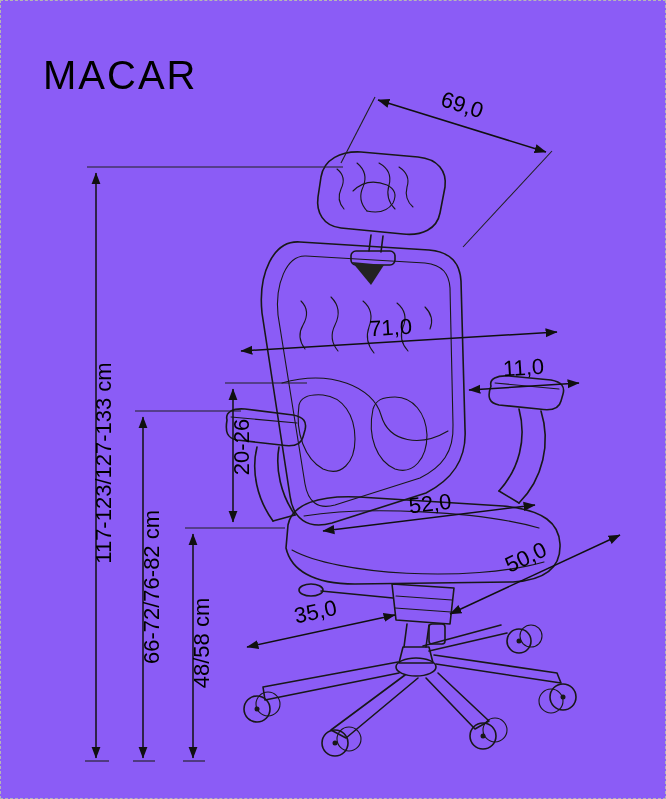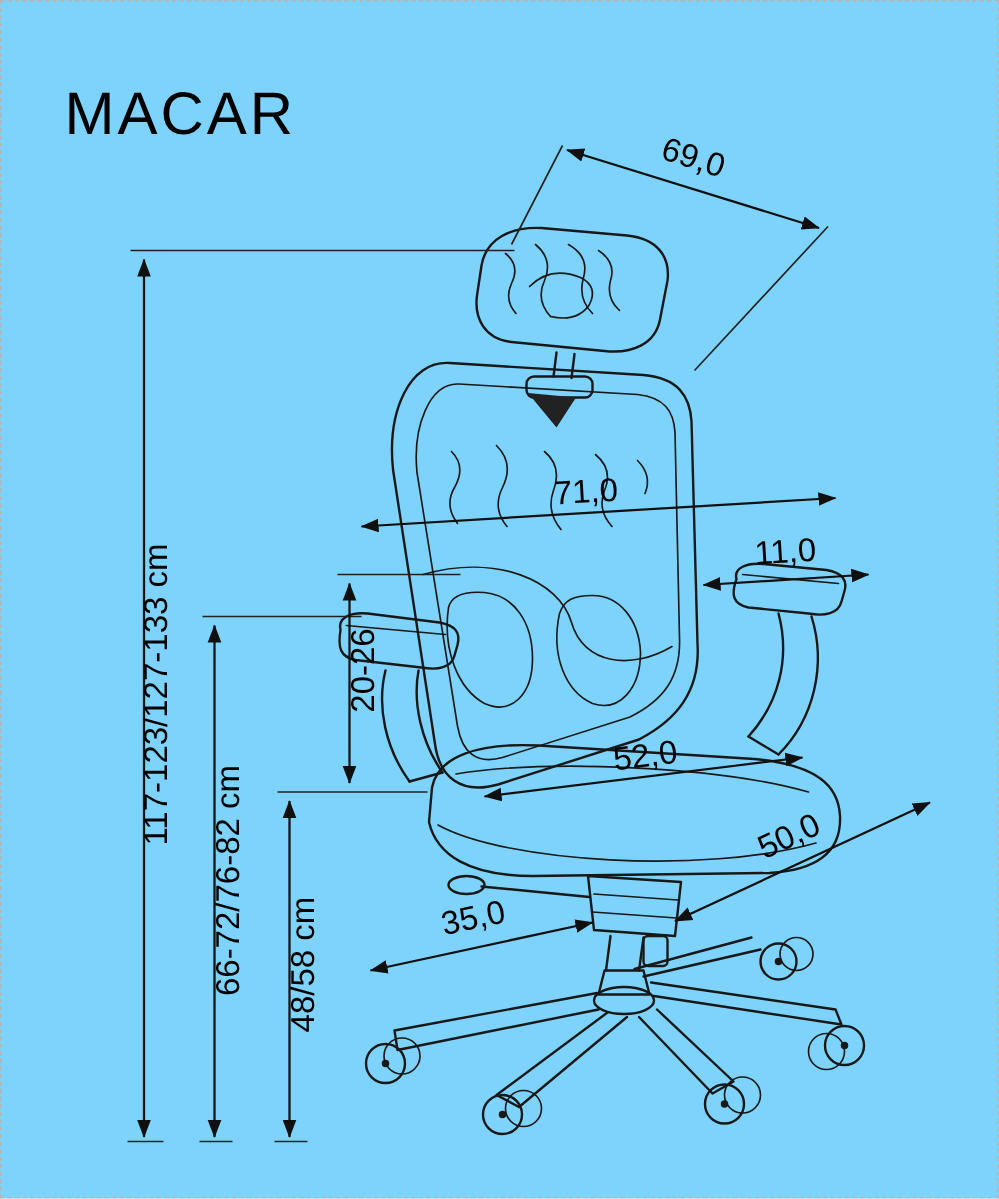--- a/index.html
+++ b/index.html
@@ -1,19 +1,19 @@
 <!DOCTYPE html>
 <html><head>
 <meta charset="utf-8">
 <style>
   html,body{margin:0;padding:0;background:#ffffff;}
   .canvas{
     position:relative;
     width:666px;height:799px;
-    background:#7dd3fc;
+    background:#8b5cf6;
     box-sizing:border-box;
     border:1px dashed #b5b5b5;
     overflow:hidden;
     font-family:"Liberation Sans", sans-serif;
   }
   svg{display:block;}
   .chair-stroke{stroke:#181818;fill:none;stroke-width:1.6;stroke-linecap:round;stroke-linejoin:round;}
   .chair-thin{stroke:#181818;fill:none;stroke-width:1.1;stroke-linecap:round;stroke-linejoin:round;}
   .dim-line{stroke:#101010;fill:none;stroke-width:1.5;}
   .ext-line{stroke:#202020;fill:none;stroke-width:1.1;}

